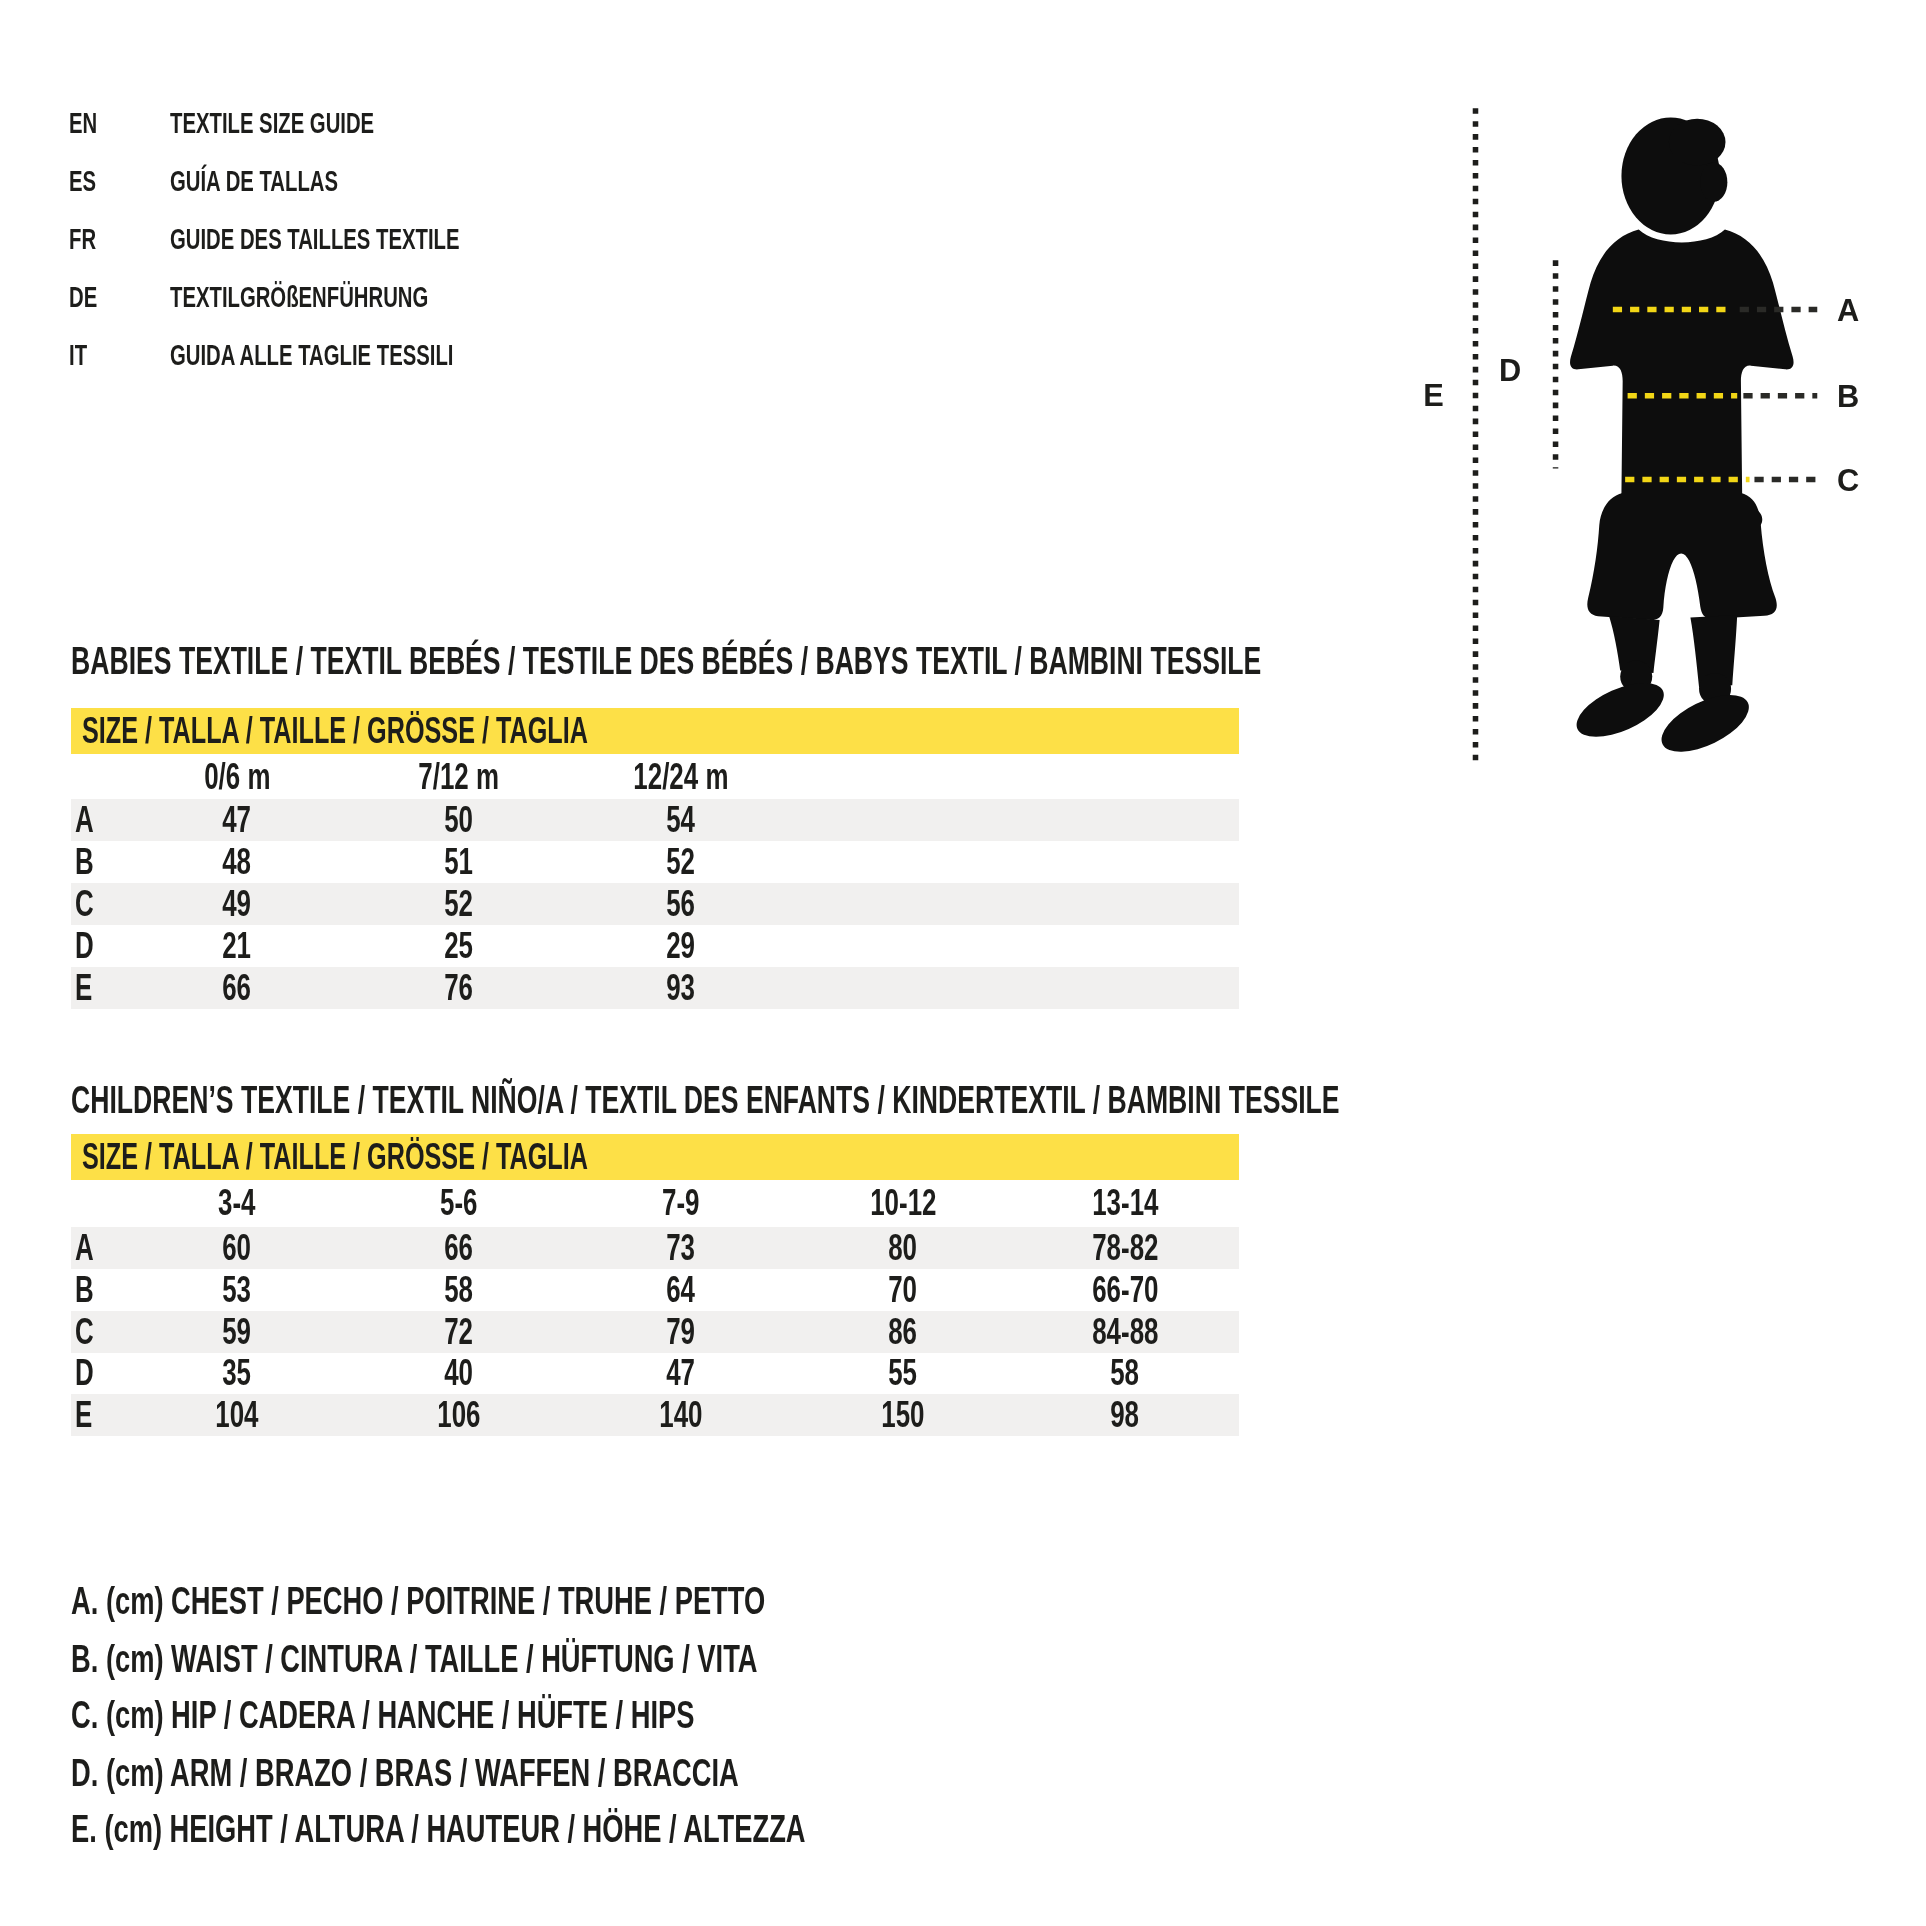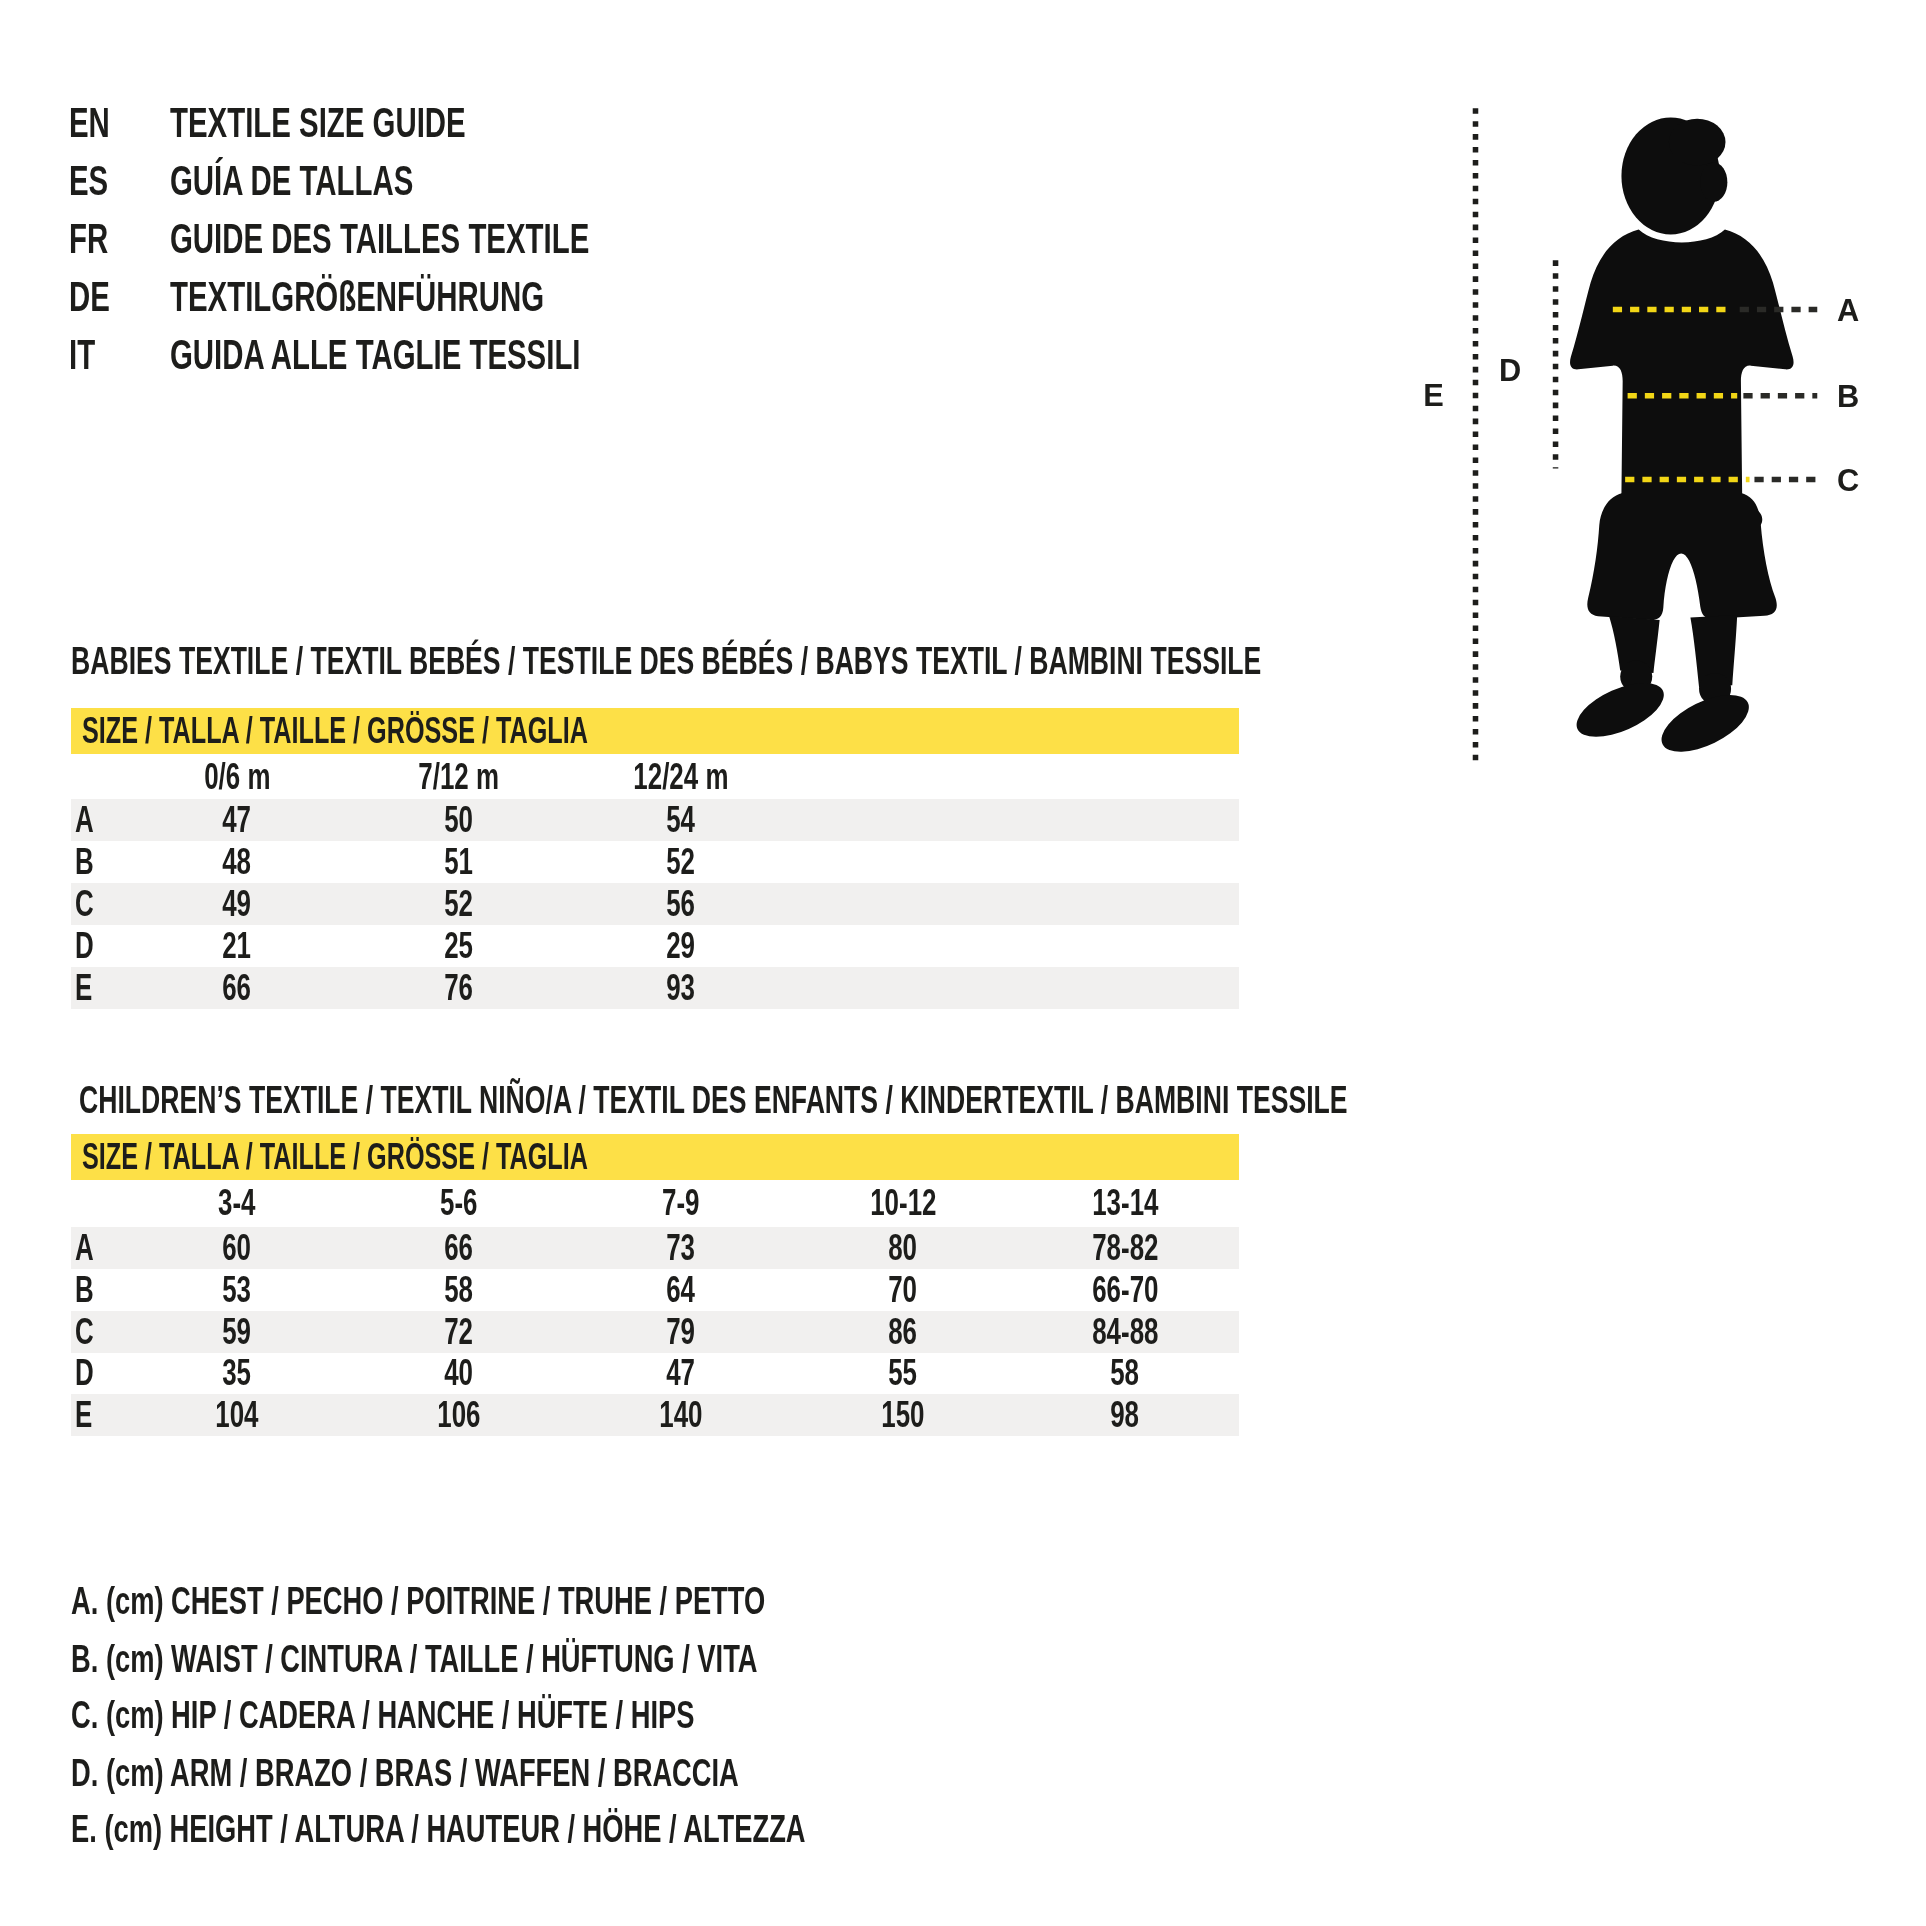--- a/index.html
+++ b/index.html
@@ -11,21 +11,21 @@
     font-weight:700;
     color:#1d1d1b;
     overflow:hidden;
   }
   .abs{position:absolute;}
   
   .cnd{display:inline-block;transform:scaleX(0.70);transform-origin:0 50%;white-space:nowrap;}
   .cndc{display:inline-block;transform:scaleX(0.70);transform-origin:50% 50%;white-space:nowrap;}
   
   .lang-block{left:69px;top:94px;width:1294px;}
-  .lang-row{display:flex;align-items:center;height:58px;font-size:42px;}
+  .lang-row{display:flex;align-items:center;height:58px;font-size:29px;}
   .lang-code{width:101px;flex:0 0 101px;}
   
   .sec-heading{left:71px;height:38px;display:flex;align-items:flex-end;font-size:38px;}
   
   .size-band{left:71px;width:1168px;height:46px;background:#fde047;display:flex;align-items:center;padding-left:11px;box-sizing:border-box;font-size:36px;}
   
   .t-row{left:71px;width:1168px;display:flex;align-items:center;font-size:37px;}
   .t-row.header{height:46px;}
   .t-row.data{height:42px;}
   .t-row.striped{background:#f1f0ef;}
@@ -182,21 +182,21 @@
     <span class="t-cell"><span class="cndc">25</span></span>
     <span class="t-cell"><span class="cndc">29</span></span>
   </div>
   <div class="abs t-row data striped" style="top:967px;">
     <span class="t-label"><span class="cnd">E</span></span>
     <span class="t-cell"><span class="cndc">66</span></span>
     <span class="t-cell"><span class="cndc">76</span></span>
     <span class="t-cell"><span class="cndc">93</span></span>
   </div>
 
-  <div class="abs sec-heading" style="top:1084px;margin-left:8px;">
+  <div class="abs sec-heading" style="top:1084px;">
     <span class="cnd">CHILDREN’S TEXTILE / TEXTIL NIÑO/A / TEXTIL DES ENFANTS / KINDERTEXTIL / BAMBINI TESSILE</span>
   </div>
 
   <div class="abs size-band" style="top:1134px;">
     <span class="cnd">SIZE / TALLA / TAILLE / GRÖSSE / TAGLIA</span>
   </div>
 
   <div class="abs t-row header" style="top:1179px;height:47px;">
     <span class="t-label"></span>
     <span class="t-cell"><span class="cndc">3-4</span></span>

